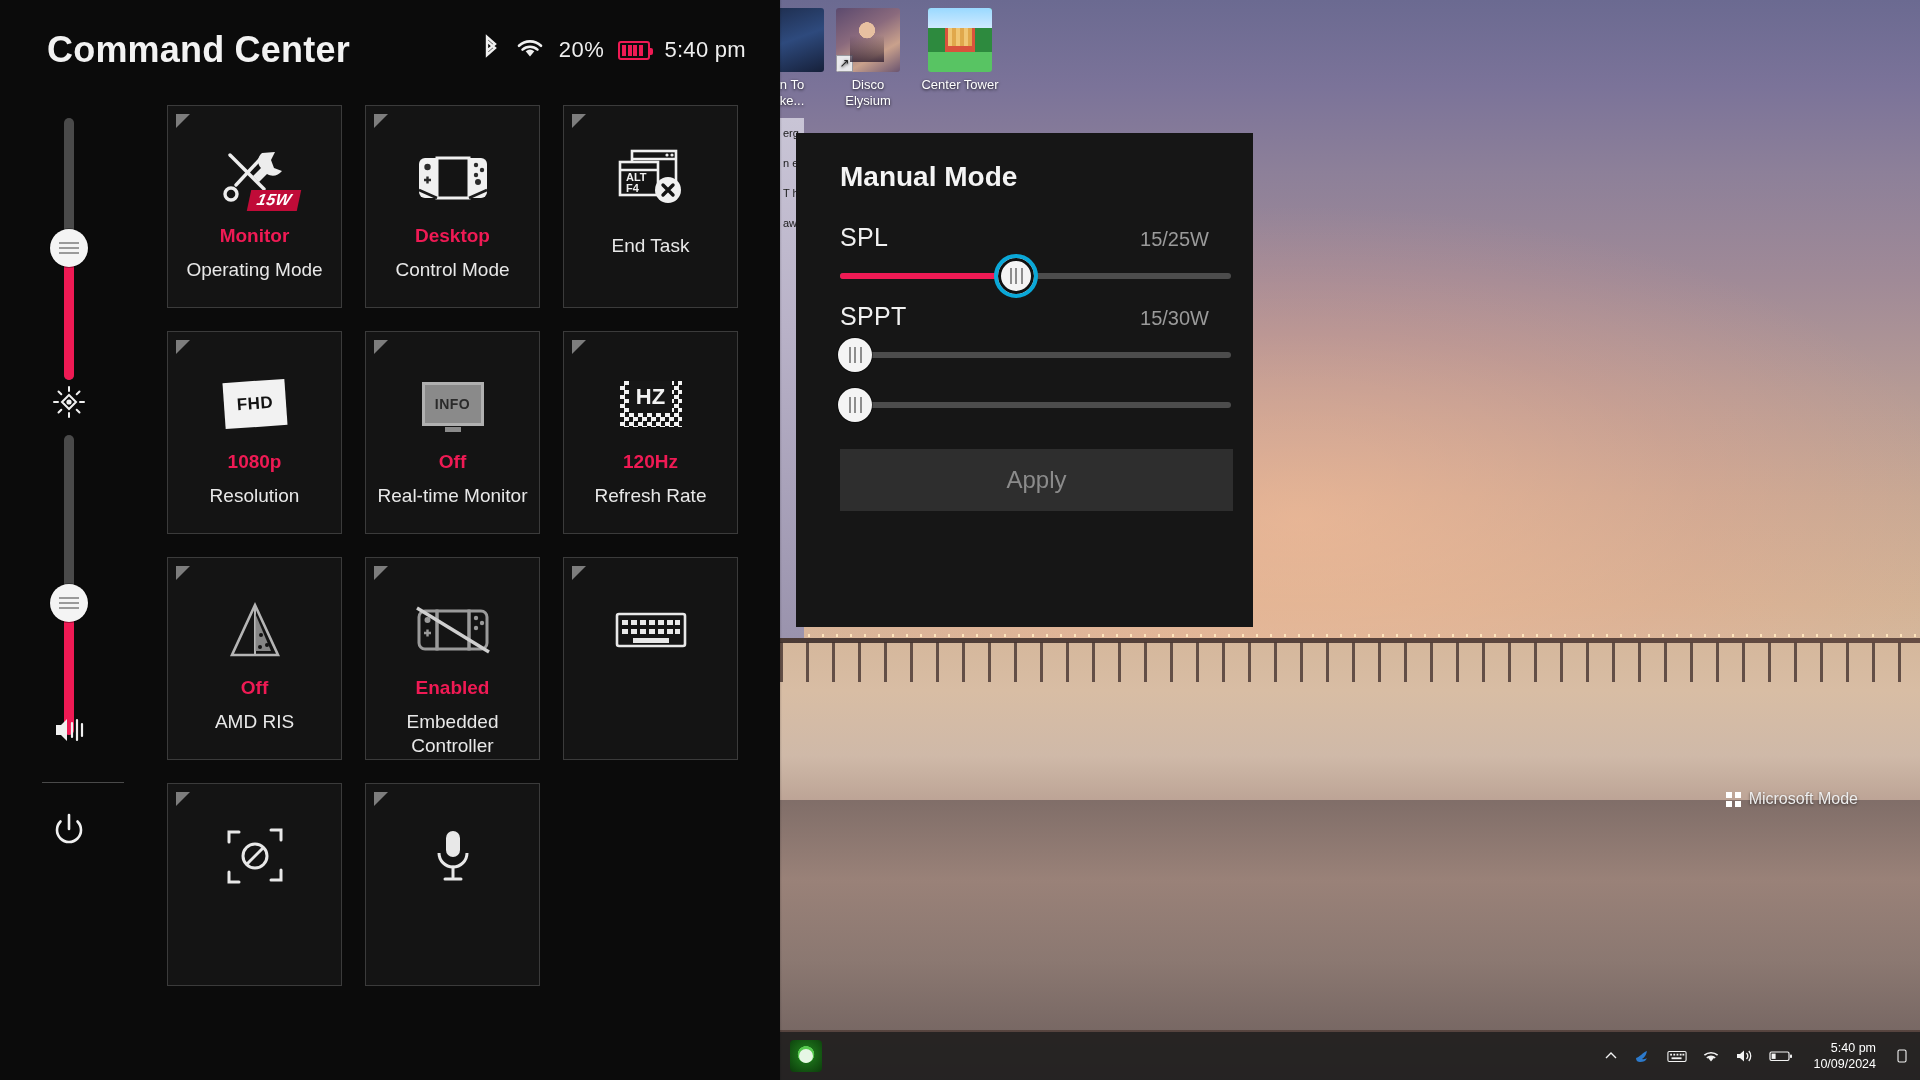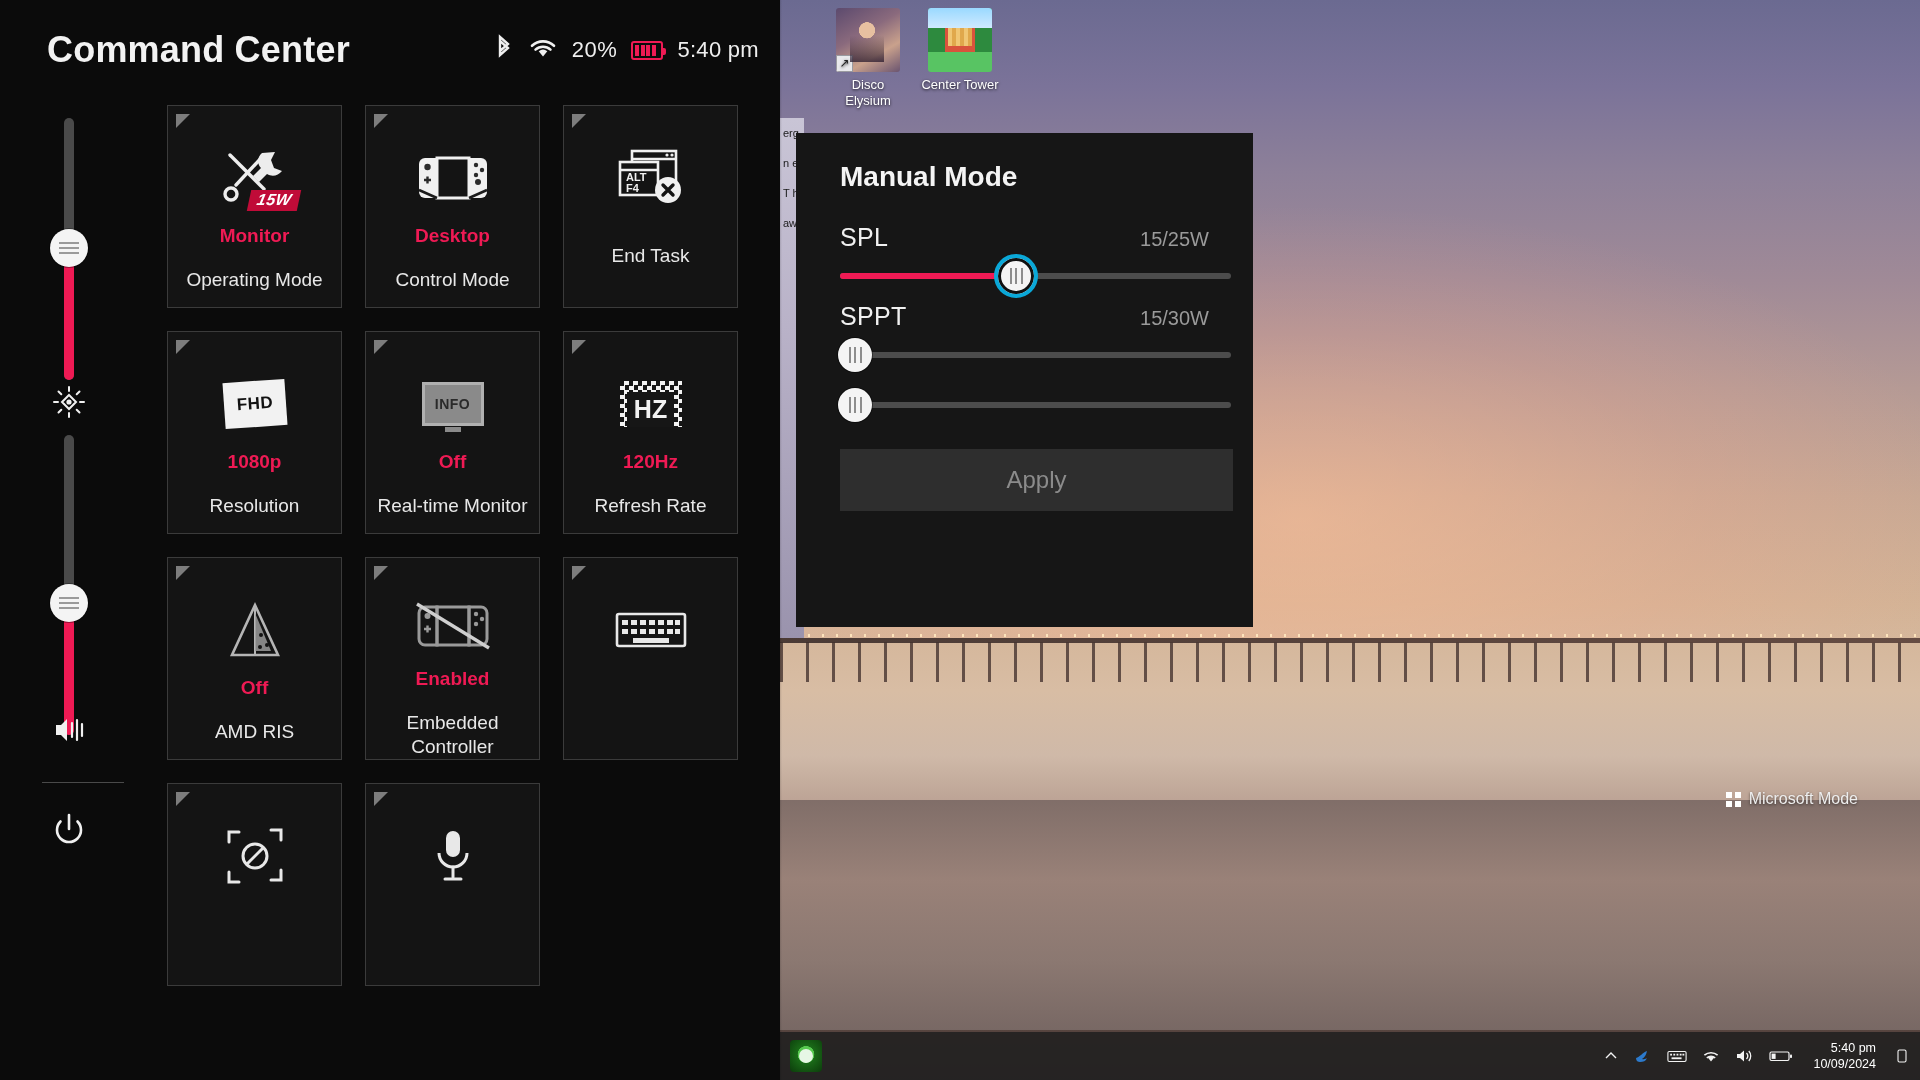--- a/index.html
+++ b/index.html
@@ -134,21 +134,21 @@
   }
 
   
   .cc {
     position: absolute; left: 0; top: 0; width: 780px; height: 1080px;
     background: #0b0b0b;
     overflow: hidden;
   }
   .cc-header {
     position: relative; height: 100px;
-    display: flex; align-items: center; padding: 0 21px 0 47px; justify-content: center;
+    display: flex; align-items: center; padding: 0 34px 0 47px; justify-content: center;
   }
   .cc-title {
     font-size: 36px; font-weight: bold; color: #f2f2f2; letter-spacing: .2px;
   }
   .cc-status {
     margin-left: auto; display: flex; align-items: center; gap: 14px;
     color: #f1f1f1;
   }
   .st-pct { font-size: 22px; color: #efefef; letter-spacing: .5px; }
   .st-time { font-size: 22px; color: #efefef; letter-spacing: .3px; }
@@ -221,21 +221,21 @@
   .tile .glyph {
     height: 72px; display: flex; align-items: center; justify-content: center;
     margin-bottom: 10px;
   }
   .tile .value {
     font-size: 19px; font-weight: bold; color: #ef1a54;
     line-height: 24px; text-align: center;
   }
   .tile .label {
     font-size: 19px; color: #e8e8e8; line-height: 24px;
-    text-align: center; margin-top: 20px; max-width: 160px;
+    text-align: center; margin-top: 10px; max-width: 160px;
   }
 
   
   .ico-tools { position: relative; width: 74px; height: 62px; }
   .badge15w {
     position: absolute; right: -8px; bottom: -2px;
     background: #c00b38; color: #fff; font-size: 16px; font-weight: bold;
     font-style: italic; padding: 1px 8px 2px; transform: skewX(-12deg);
     letter-spacing: .5px;
   }
@@ -250,22 +250,22 @@
     border: 3px solid #b0b0b0;
     display: flex; align-items: center; justify-content: center;
     font-size: 14px; font-weight: bold; letter-spacing: .5px;
     position: relative;
   }
   .ico-info::after {
     content:''; position:absolute; left:50%; bottom:-9px; transform:translateX(-50%);
     width:16px; height:5px; background:#8a8a8a;
   }
   .ico-hz {
-    width: 62px; height: 46px; color: #f2f2f2; font-size: 25px; font-weight: bold;
-    display: flex; align-items: flex-end; justify-content: center;
+    width: 62px; height: 46px; color: #f2f2f2; font-size: 22px; font-weight: bold;
+    display: flex; align-items: flex-start; justify-content: center;
     background:
       repeating-conic-gradient(#f2f2f2 0% 25%, #161616 0% 50%) 0 0/9px 9px;
     position: relative;
   }
   .ico-hz span {
     background: #161616; padding: 3px 7px; position: relative; z-index: 2;
   }
   .ico-hd {
     width: 62px; height: 44px; border: 2px dashed #d8d8d8; color: #f2f2f2;
     display: flex; align-items: center; justify-content: center;
@@ -350,20 +350,26 @@
       <div class="bridge-piers"></div>
       <div class="bridge-deck"></div>
       <div class="bridge-lights"></div>
     </div>
     <div class="watermark">
       <span class="bing-logo"></span>
       <span>Microsoft Mode</span>
     </div>
   </div>
 
+  <div class="dicon" style="left:744px; top:8px;">
+    <div class="thumb thumb-cut">
+      <span class="shortcut-arrow">↗</span>
+    </div>
+    <div>n To<br>ke...</div>
+  </div>
   <div class="dicon" style="left:820px; top:8px;">
     <div class="thumb thumb-disco">
       <span class="shortcut-arrow">↗</span>
     </div>
     <div>Disco<br>Elysium</div>
   </div>
   <div class="dicon" style="left:912px; top:8px;">
     <div class="thumb thumb-pizza"></div>
     <div>Center Tower</div>
   </div>

